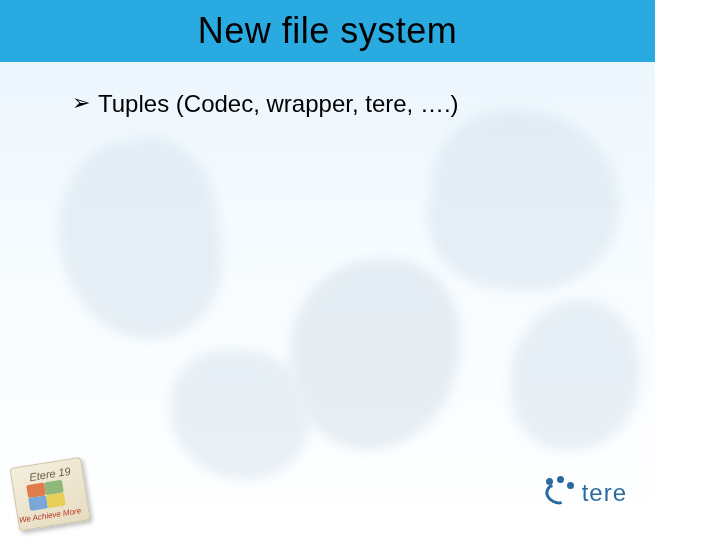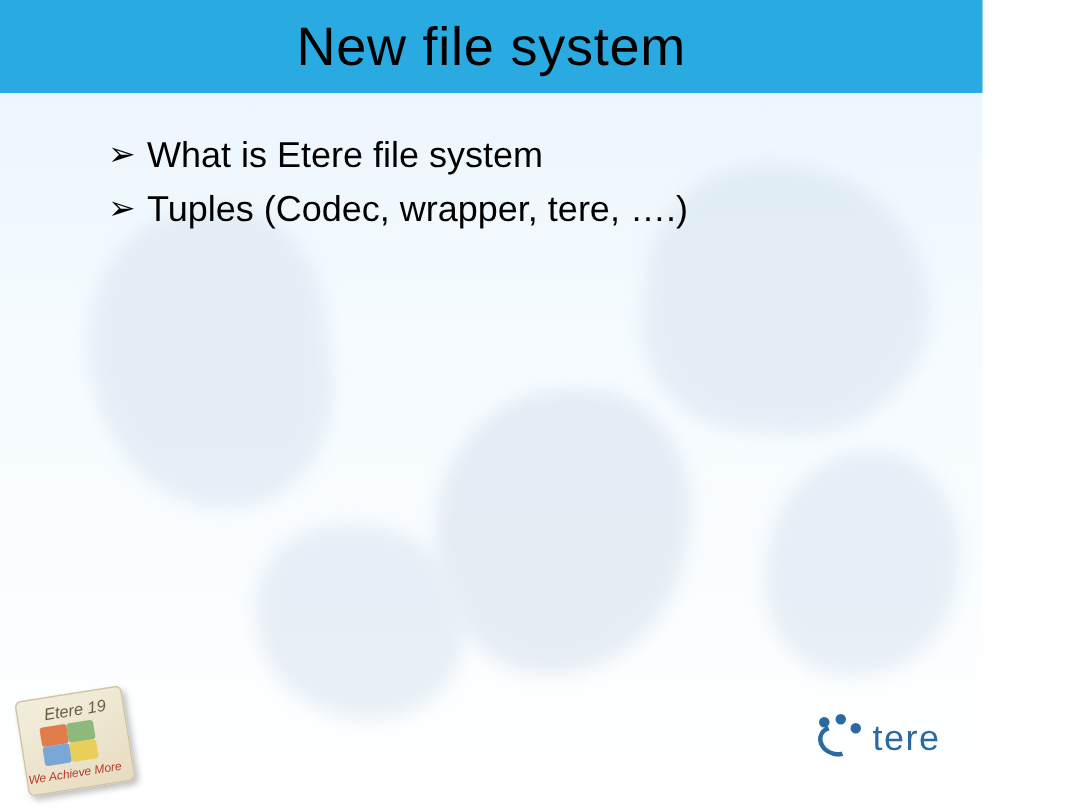--- a/index.html
+++ b/index.html
@@ -166,21 +166,20 @@
     <div class="blob b4"></div>
     <div class="blob b5"></div>
   </div>
 
   <div class="title-bar">
     <h1>New file system</h1>
   </div>
 
   <div class="content">
     <ul class="bullet-list">
-      <li>What is Etere file system</li>
       <li>Tuples (Codec, wrapper, tere, ….)</li>
     </ul>
   </div>
 
   <div class="badge-left">
     <div class="card"></div>
     <div class="t1">Etere 19</div>
     <div class="puzzle">
       <span class="p1"></span>
         <span class="p2"></span>

